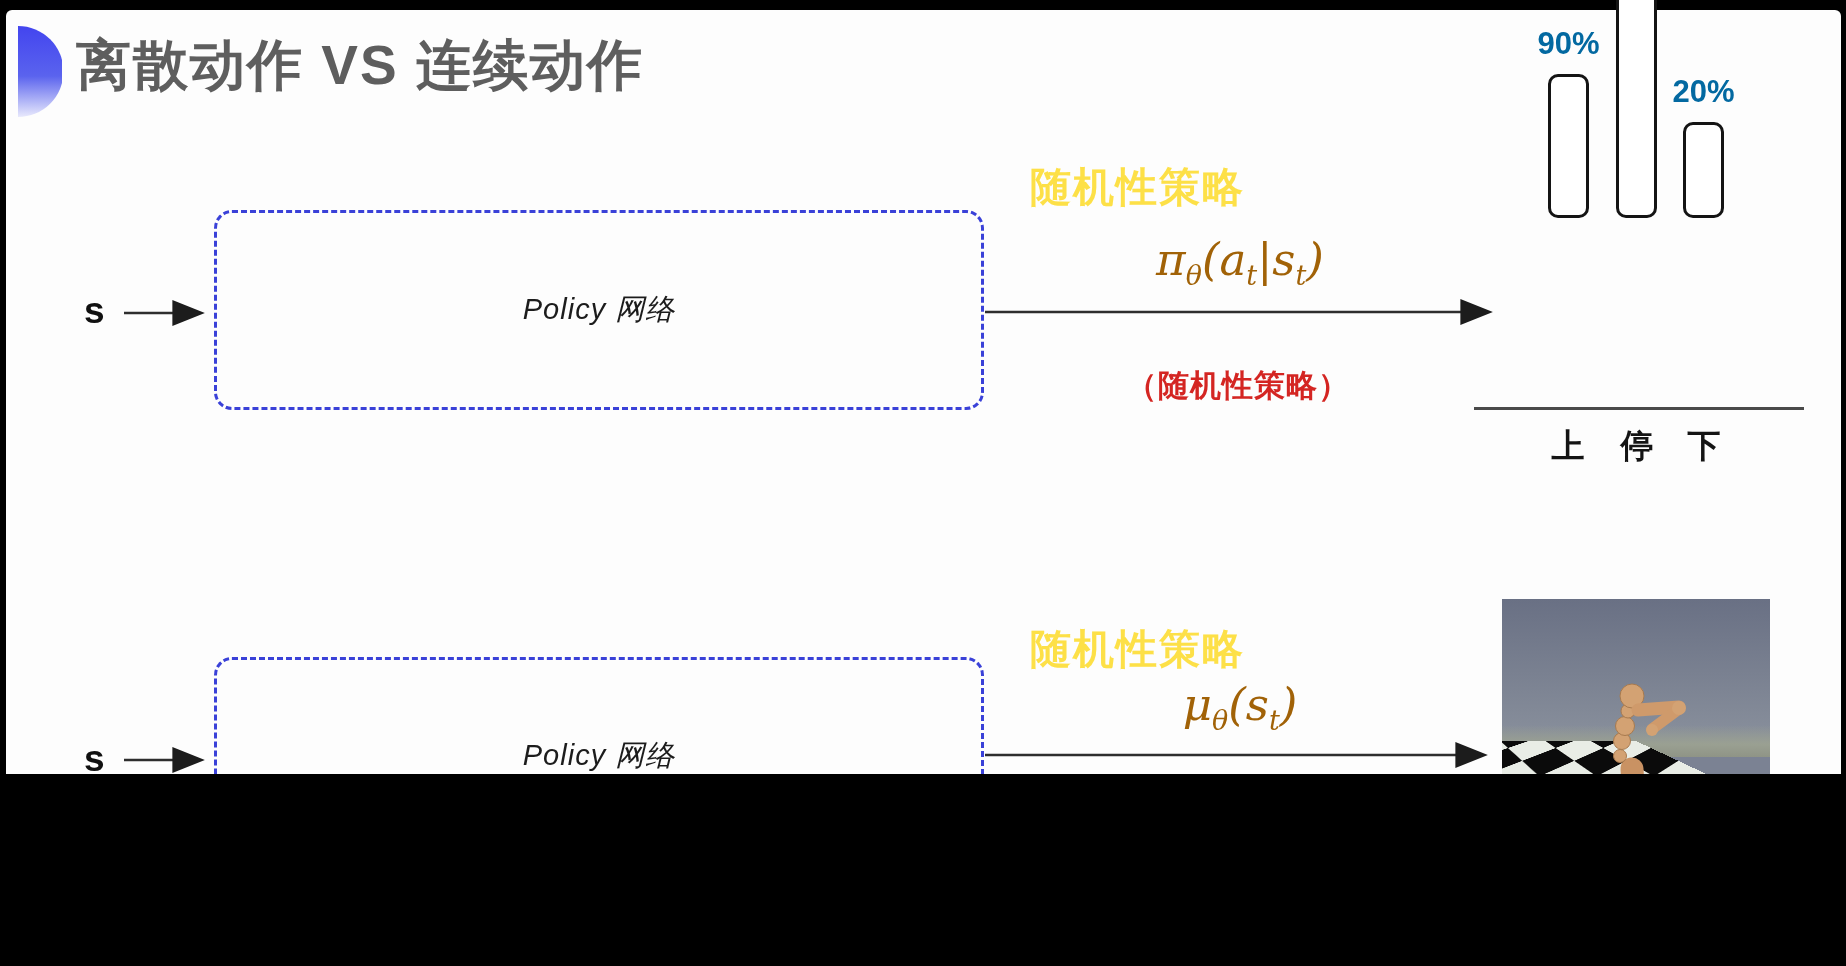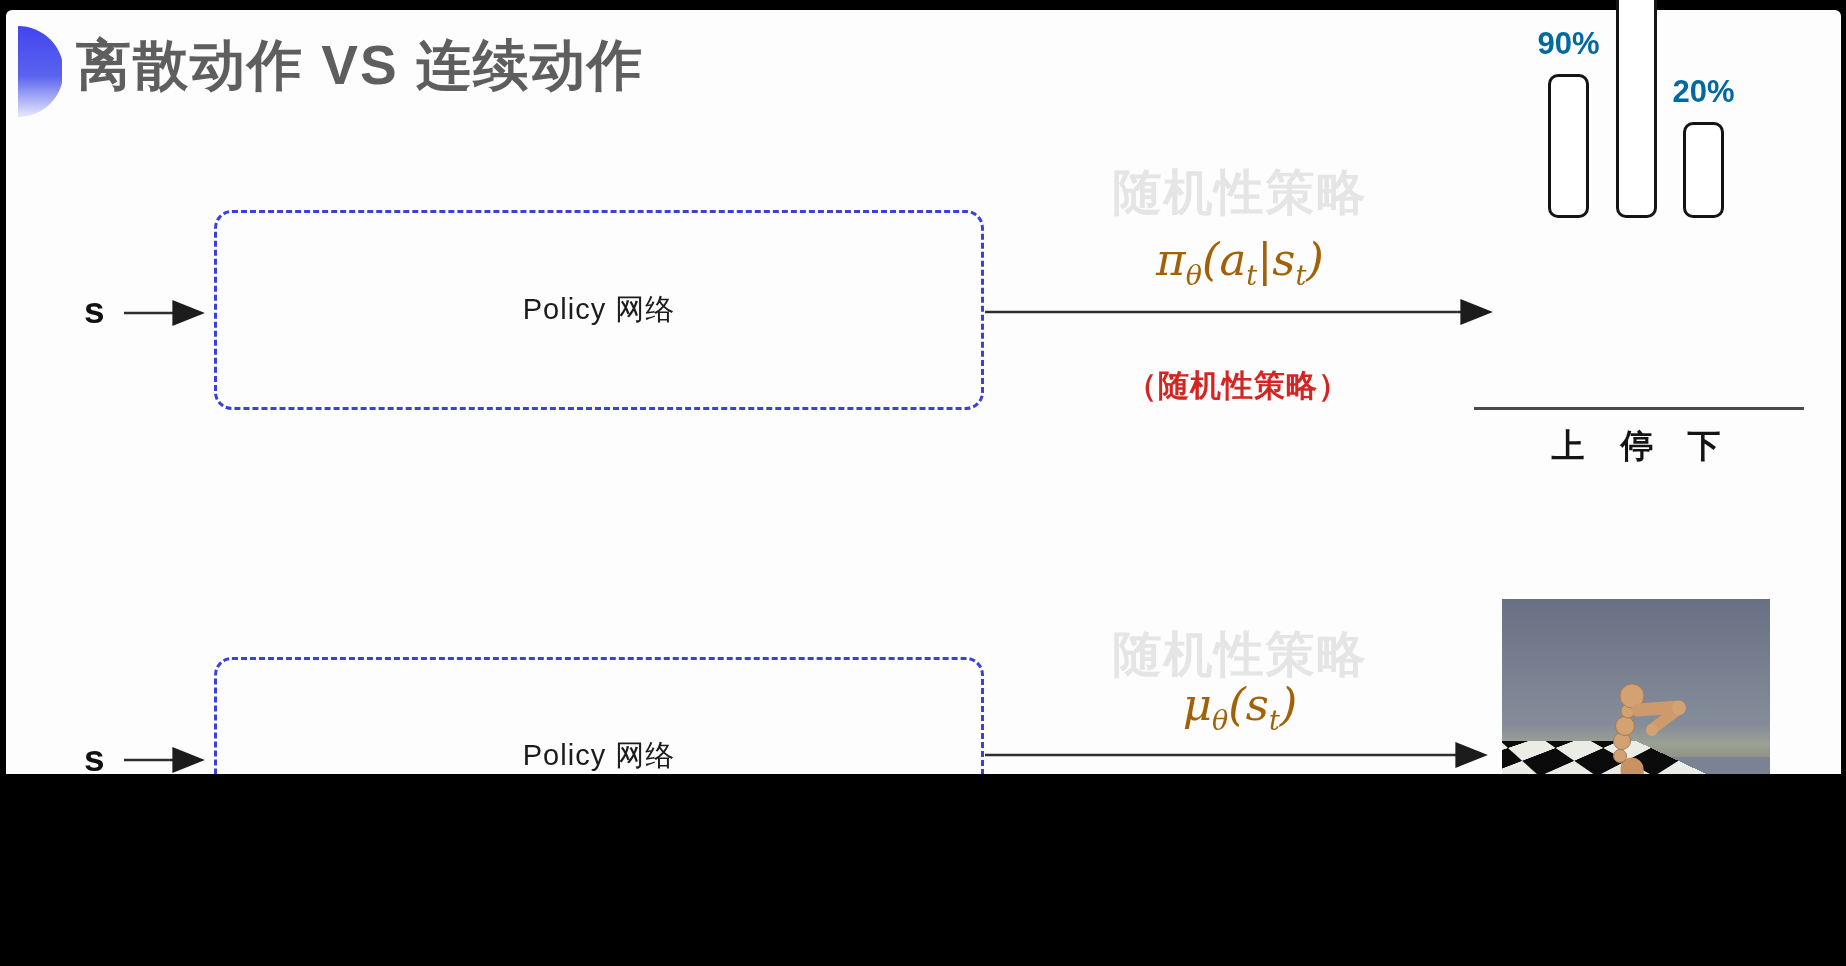--- a/index.html
+++ b/index.html
@@ -8,32 +8,32 @@
   .stage{position:absolute;left:6px;top:10px;width:1835px;height:946px;background:#fdfdfd;border-radius:6px;}
 
   
   .accent{position:absolute;left:14px;top:26px;width:48px;height:92px;}
   .slide-title{position:absolute;left:76px;top:34px;font-size:55px;line-height:1.15;
                font-weight:600;color:#5e5e5e;letter-spacing:2px;white-space:nowrap;}
 
   
   .policy-box{position:absolute;width:770px;height:200px;border:3px dashed #3a41d8;border-radius:18px;
               box-sizing:border-box;display:flex;align-items:center;justify-content:center;background:transparent;}
-  .policy-box .lbl{font-size:29px;color:#1c1c1c;font-weight:500;letter-spacing:1px;}
+  .policy-box .lbl{font-size:29px;color:#1c1c1c;font-weight:500;letter-spacing:1px;font-style:italic;}
   .box-top{left:214px;top:210px;}
   .box-bottom{left:214px;top:657px;height:198px;}
 
   .s-label{position:absolute;font-size:37px;font-weight:700;color:#101010;}
   .s-top{left:84px;top:290px;}
   .s-bottom{left:84px;top:738px;}
 
   .overlay{position:absolute;left:0;top:0;width:1846px;height:966px;pointer-events:none;}
 
   
-  .ptype{position:absolute;width:420px;text-align:center;font-size:49px;font-weight:700;color:#e5e5e5;letter-spacing:2px;}
+  .ptype{position:absolute;width:420px;font-size:41px;font-weight:700;color:#fde047;letter-spacing:2px;}
   .ptype-top{left:1030px;top:160px;}
   .ptype-bottom{left:1030px;top:622px;}
   .formula{position:absolute;width:420px;text-align:center;color:#a16207;
            font-family:"DejaVu Serif","Liberation Serif",serif;font-style:italic;}
   .formula-top{left:1030px;top:233px;}
   .formula-bottom{left:1030px;top:678px;}
   .formula .f{font-size:45px;}
   .formula .fs{font-size:27px;vertical-align:-10px;}
   .note{position:absolute;width:420px;text-align:center;font-size:31px;font-weight:700;color:#d42522;letter-spacing:1px;}
   .note-top{left:1028px;top:365px;}

